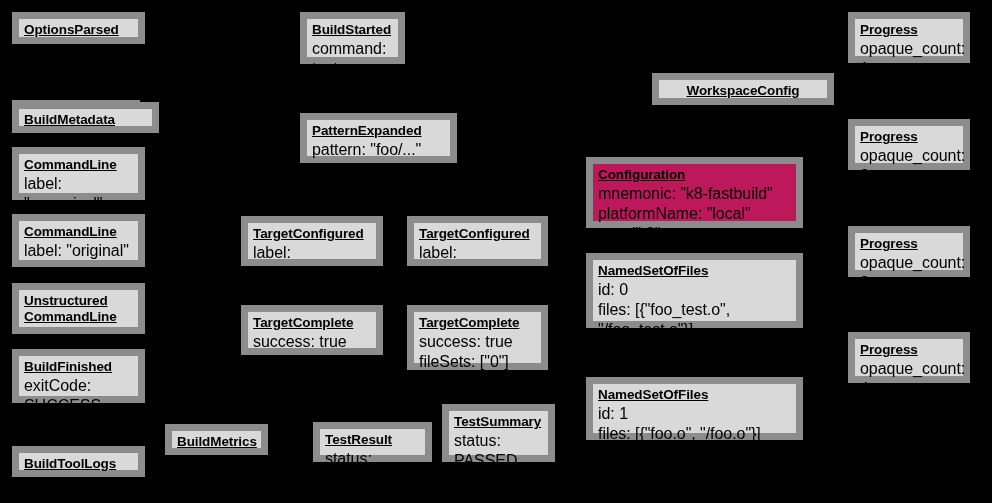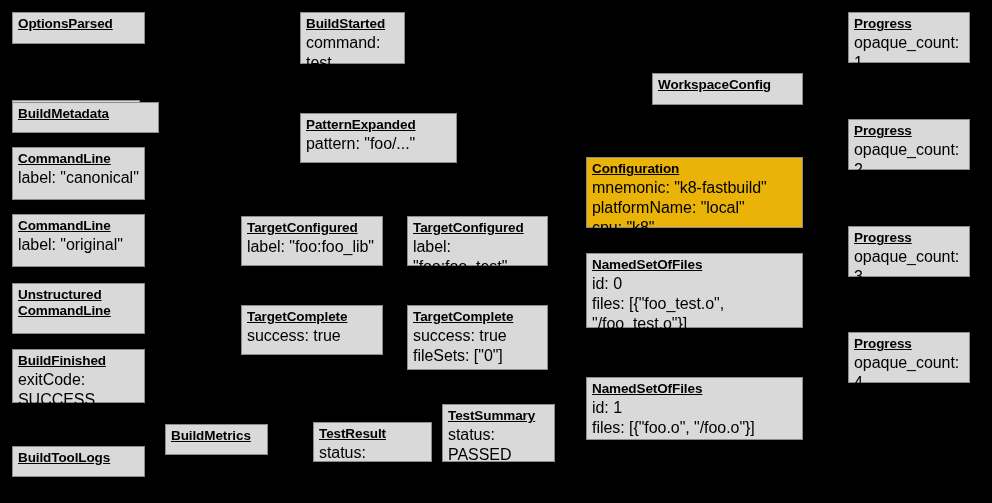--- a/index.html
+++ b/index.html
@@ -12,21 +12,21 @@
     width: 992px;
     height: 503px;
     background: #000000;
     overflow: hidden;
     font-family: "Liberation Sans", sans-serif;
   }
   .node {
     position: absolute;
     box-sizing: border-box;
     background: #d9d9d9;
-    border: 1px solid #ec4899;
+    border: 7px solid #ec4899;
     padding: 3px 5px 0 5px;
     color: #000000;
     line-height: 1.0;
   }
   .node-title {
     font-weight: bold;
     font-size: 13.5px;
     text-decoration: underline;
     display: block;
     white-space: pre-line;
@@ -105,24 +105,24 @@
     </div>
     <div class="node" style="left: 313px; top: 422px; width: 119px; height: 40px; background: rgb(217, 217, 217); border-color: rgb(140, 140, 140); color: rgb(0, 0, 0);">
       <span class="node-title">TestResult</span>
       <span class="node-fields">status: PASSED</span>
     </div>
     <div class="node" style="left: 442px; top: 404px; width: 113px; height: 58px; background: rgb(217, 217, 217); border-color: rgb(140, 140, 140); color: rgb(0, 0, 0);">
       <span class="node-title">TestSummary</span>
       <span class="node-fields">status: PASSED
 runs: 1</span>
     </div>
-    <div class="node" style="left: 652px; top: 73px; width: 151px; height: 32px; background: rgb(217, 217, 217); border-color: rgb(140, 140, 140); color: rgb(0, 0, 0);">
+    <div class="node" style="left: 652px; top: 73px; width: 182px; height: 32px; background: rgb(217, 217, 217); border-color: rgb(140, 140, 140); color: rgb(0, 0, 0); text-align: center;">
       <span class="node-title">WorkspaceConfig</span>
     </div>
-    <div class="node" style="left: 586px; top: 157px; width: 217px; height: 71px; background: #eab308; border-color: rgb(140, 140, 140); color: rgb(0, 0, 0);">
+    <div class="node" style="left: 586px; top: 157px; width: 217px; height: 71px; background: #be185d; border-color: rgb(140, 140, 140); color: rgb(0, 0, 0);">
       <span class="node-title">Configuration</span>
       <span class="node-fields">mnemonic: "k8-fastbuild"
 platformName: "local"
 cpu: "k8"</span>
     </div>
     <div class="node" style="left: 586px; top: 253px; width: 217px; height: 75px; background: rgb(217, 217, 217); border-color: rgb(140, 140, 140); color: rgb(0, 0, 0);">
       <span class="node-title">NamedSetOfFiles</span>
       <span class="node-fields">id: 0
 files: [{"foo_test.o", "/foo_test.o"}]
 fileSets: ["1"]</span>

